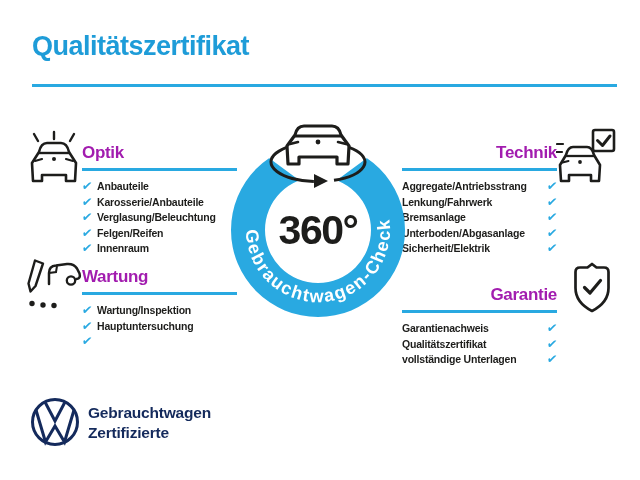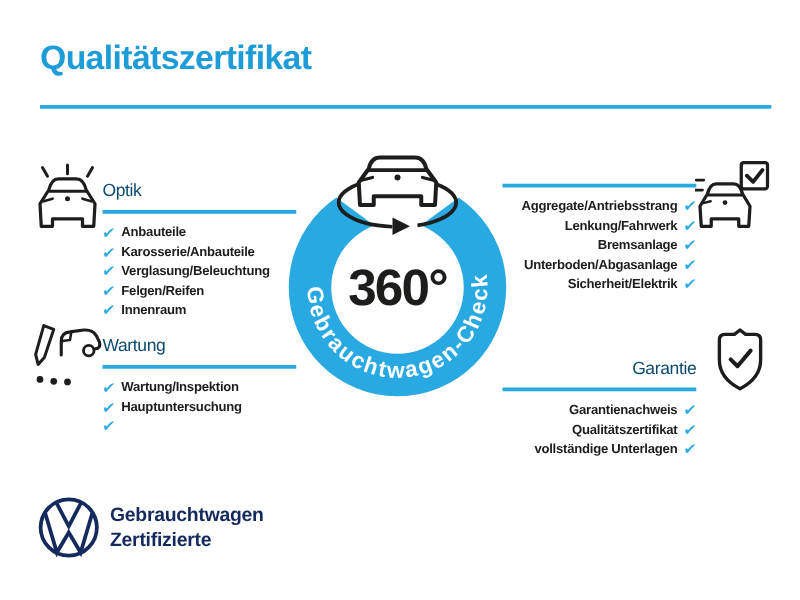--- a/index.html
+++ b/index.html
@@ -11,25 +11,25 @@
   .title{position:absolute;left:32px;top:31px;font-size:27px;font-weight:bold;
          color:#1e9cd8;letter-spacing:-0.5px;white-space:nowrap;}
   .title-rule{position:absolute;left:32px;top:84px;width:585px;height:3px;background:#29a9e1;}
 
   
   .section{position:absolute;width:155px;}
   #sec-optik{left:82px;top:142px;}
   #sec-technik{left:402px;top:142px;text-align:right;}
   #sec-wartung{left:82px;top:266px;}
   #sec-garantie{left:402px;top:266px;text-align:right;margin-top:18px;}
-  .sec-title{font-size:14px;font-weight:normal;line-height:21px;letter-spacing:-0.3px;color:#0c4a6e;}
+  .sec-title{font-size:17px;font-weight:bold;line-height:21px;letter-spacing:-0.3px;color:#a21caf;}
   .sec-rule{height:2.5px;background:#29a9e1;margin-top:5px;}
   .sec-list{margin-top:8px;}
   .item{display:flex;align-items:center;height:15.5px;gap:5px;}
-  .side-right .item{justify-content:flex-end;}
+  .side-right .item{justify-content:space-between;}
   .lbl{font-size:10.5px;font-weight:bold;letter-spacing:-0.2px;color:#1d1d1b;white-space:nowrap;}
   .chk{font-family:"DejaVu Sans",sans-serif;font-size:12px;line-height:12px;color:#29a9e1;
        transform:skewX(-8deg);font-weight:bold;}
 
   
   .icon{position:absolute;}
   #icon-optik{left:26px;top:130px;}
   #icon-wartung{left:26px;top:258px;}
   #icon-technik{left:556px;top:128px;}
   #icon-garantie{left:570px;top:260px;}
@@ -110,20 +110,21 @@
           <span class="lbl">Felgen/Reifen</span>
         </div>
         <div class="item">
           <span class="chk">✔</span>
           <span class="lbl">Innenraum</span>
         </div>
       </div>
   </div>
 
   <div id="sec-technik" class="section side-right">
+    <div class="sec-title">Technik</div>
     <div class="sec-rule"></div>
     <div class="sec-list">
         <div class="item">
           <span class="lbl">Aggregate/Antriebsstrang</span>
           <span class="chk">✔</span>
         </div>
         <div class="item">
           <span class="lbl">Lenkung/Fahrwerk</span>
           <span class="chk">✔</span>
         </div>

